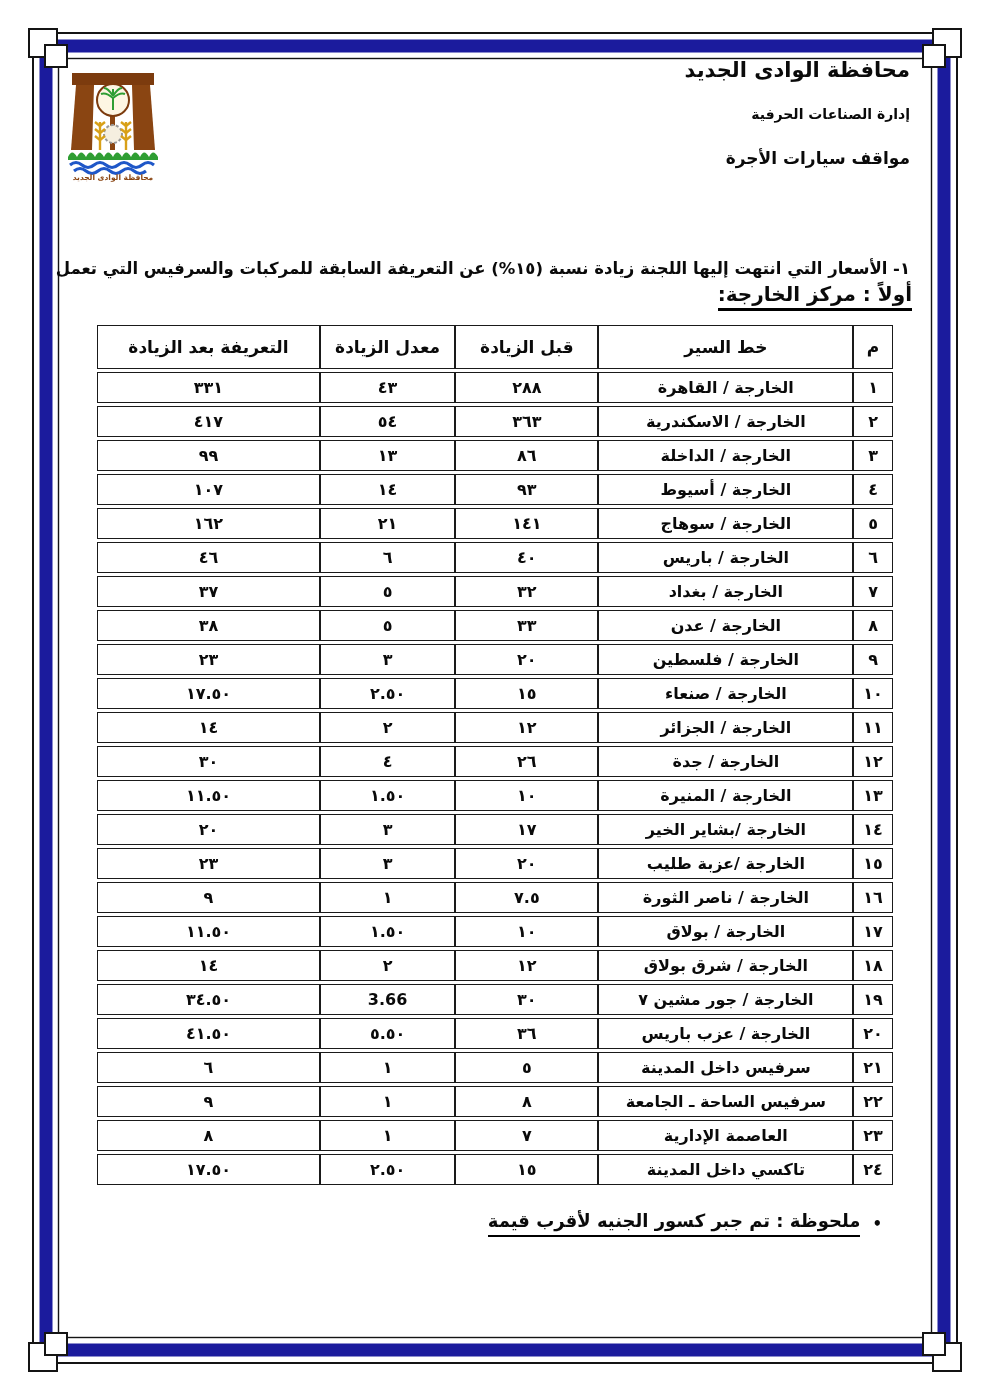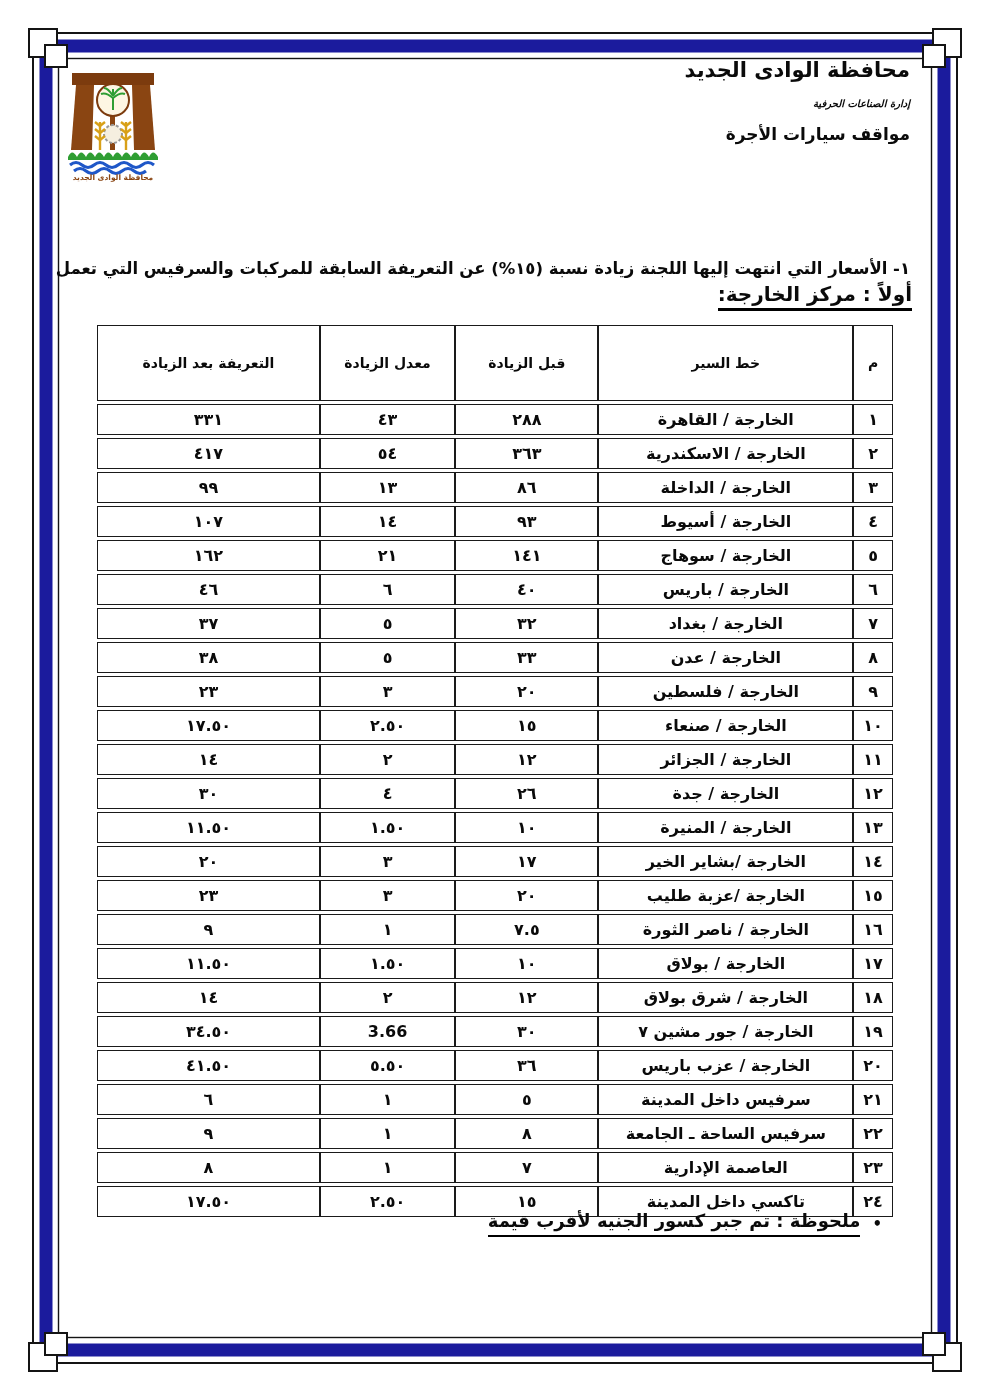--- a/index.html
+++ b/index.html
@@ -2,33 +2,33 @@
 <html lang="ar"><head>
 <meta charset="utf-8">
 <style>
   html,body{margin:0;padding:0;background:#fff;}
   .page{position:relative;width:990px;height:1400px;background:#fff;overflow:hidden;
         font-family:"DejaVu Sans",sans-serif;direction:rtl;color:#0a0a0a;}
   .frame{position:absolute;left:0;top:0;width:990px;height:1400px;pointer-events:none;}
   .logo{position:absolute;left:56px;top:60px;width:114px;height:122px;}
   .letterhead{position:absolute;top:58px;right:80px;text-align:right;}
   .lh1{font-size:21px;font-weight:bold;}
-  .lh2{font-size:10px;font-weight:bold;margin-top:16px;font-style:italic;}
-  .lh3{font-size:17px;font-weight:bold;margin-top:15px;}
+  .lh2{font-size:14px;font-weight:bold;margin-top:24px;}
+  .lh3{font-size:17px;font-weight:bold;margin-top:26px;}
   .doc-title{position:absolute;top:176px;right:80px;font-size:21px;font-weight:bold;
              border-bottom:3px solid #000;padding-bottom:3px;white-space:nowrap;}
   .item1{position:absolute;top:215px;right:80px;left:66px;font-weight:bold;margin-top:44px;}
   .item1-l1{font-size:16.5px;text-align:right;white-space:nowrap;}
   .item1-l2{font-size:17px;text-align:center;margin-top:8px;}
   .section-heading{position:absolute;top:282px;right:78px;font-size:20px;font-weight:bold;
                    border-bottom:3px solid #000;padding-bottom:2px;white-space:nowrap;}
   table.fare{position:absolute;top:322px;right:97px;width:796px;
              border-collapse:separate;border-spacing:0 3px;table-layout:fixed;}
-  table.fare th{border:1.6px solid #1a1a1a;font-size:14px;font-weight:bold;height:42px;
-                padding:16px 2px;background:#fff;}
+  table.fare th{border:1.6px solid #1a1a1a;font-size:17px;font-weight:bold;height:42px;
+                padding:0 2px;background:#fff;}
   table.fare td{border:1.2px solid #1a1a1a;font-size:16px;font-weight:bold;height:29px;
                 text-align:center;padding:0 3px;background:#fff;overflow:hidden;white-space:nowrap;}
   .note{position:absolute;top:1210px;right:108px;display:flex;align-items:center;gap:12px;
         font-weight:bold;font-size:18px;}
   .note-text{border-bottom:2.5px solid #000;padding-bottom:4px;white-space:nowrap;}
   .bullet{font-size:15px;}
 </style>
 </head>
 <body>
 

